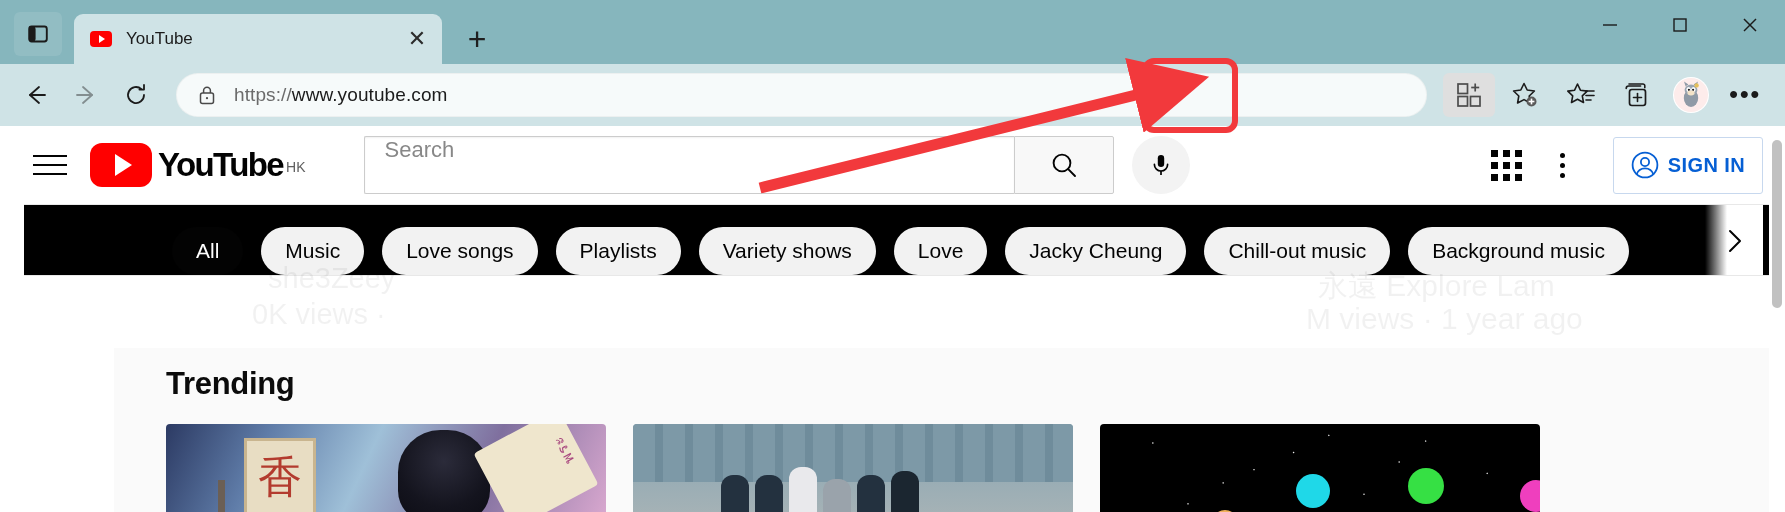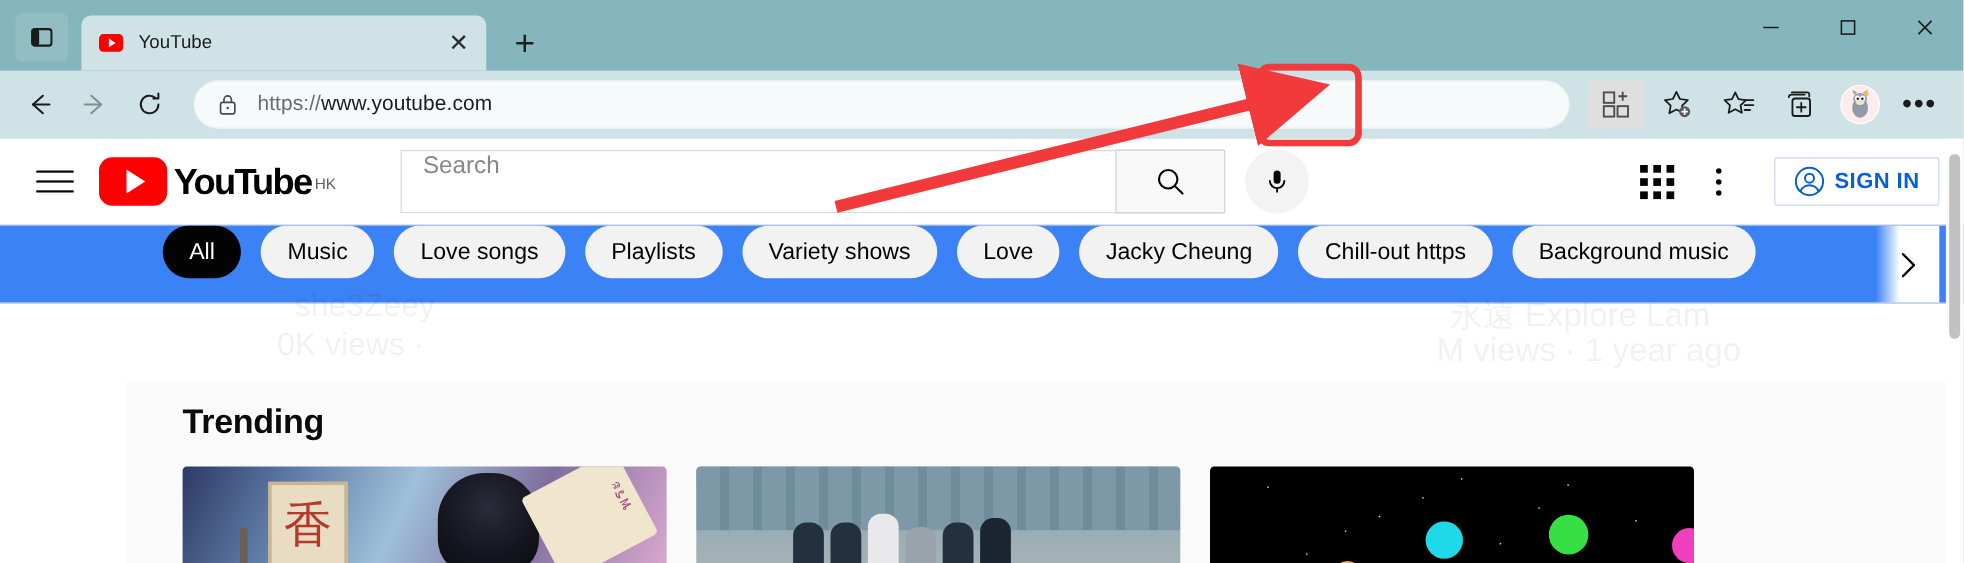--- a/index.html
+++ b/index.html
@@ -144,40 +144,40 @@
   .hdr-right { margin-left: auto; display: flex; align-items: center; }
   .grid-btn, .kebab-btn {
     width: 56px; height: 56px; display: flex; align-items: center; justify-content: center;
     border-radius: 50%;
   }
   .grid3 { display: grid; grid-template-columns: repeat(3, 7px); gap: 5px; }
   .grid3 i { width: 7px; height: 7px; background: #030303; display: block; }
   .kebab { display: flex; flex-direction: column; gap: 5px; }
   .kebab i { width: 5px; height: 5px; border-radius: 50%; background: #030303; display: block; }
   .signin-btn {
-    display: flex; align-items: center; gap: 9px; height: 44px; padding: 0 17px;
+    display: flex; align-items: center; gap: 9px; height: 57px; padding: 0 17px;
     border: 1px solid #c7d8ee; border-radius: 3px; margin-left: 22px; color: #065fd4;
   }
   .signin-btn .label { font-size: 20px; font-weight: 600; letter-spacing: .4px; }
 
   
   .ghost {
     position: absolute; color: rgba(0,0,0,0.055); pointer-events: none;
     white-space: nowrap; font-weight: 500; z-index: 1;
   }
   .ghost.g1 { left: 268px; top: 136px; font-size: 29px; }
   .ghost.g2 { left: 252px; top: 172px; font-size: 29px; }
   .ghost.g3 { left: 1318px; top: 140px; font-size: 30px; }
   .ghost.g4 { left: 1306px; top: 176px; font-size: 30px; }
 
   
   .chips-row {
-    position: relative; height: 72px; display: flex; align-items: flex-start;
+    position: relative; height: 72px; display: flex; align-items: flex-end;
     border-top: 1px solid #e8e8e8; border-bottom: 1px solid #e8e8e8;
-    padding-left: 148px; background: #3b82f6; overflow: hidden;
+    padding-left: 148px; background: #000000; overflow: hidden; margin-left: 24px;
   }
   .chip {
     flex: 0 0 auto; height: 48px; padding: 0 24px; border-radius: 24px;
     background: #f2f2f2; color: #030303; font-size: 21px;
     display: flex; align-items: center; justify-content: center;
     margin-right: 18px; white-space: nowrap;
   }
   .chip.active { background: #030303; color: #fff; }
   .chips-next {
     position: absolute; right: 22px; top: 0; height: 72px; width: 58px;
@@ -489,21 +489,21 @@
     </div>
 
     <div class="chips-row">
       <div class="chip active">All</div>
       <div class="chip">Music</div>
       <div class="chip">Love songs</div>
       <div class="chip">Playlists</div>
       <div class="chip">Variety shows</div>
       <div class="chip">Love</div>
       <div class="chip">Jacky Cheung</div>
-      <div class="chip">Chill-out https</div>
+      <div class="chip">Chill-out music</div>
       <div class="chip">Background music</div>
       <div class="chips-next">
         <svg width="26" height="26" viewBox="0 0 26 26">
           <path d="M9 3 L19 13 L9 23" fill="none" stroke="#030303" stroke-width="2" stroke-linecap="round" stroke-linejoin="round"></path>
         </svg>
       </div>
     </div>
 
 
     <div class="feed">

